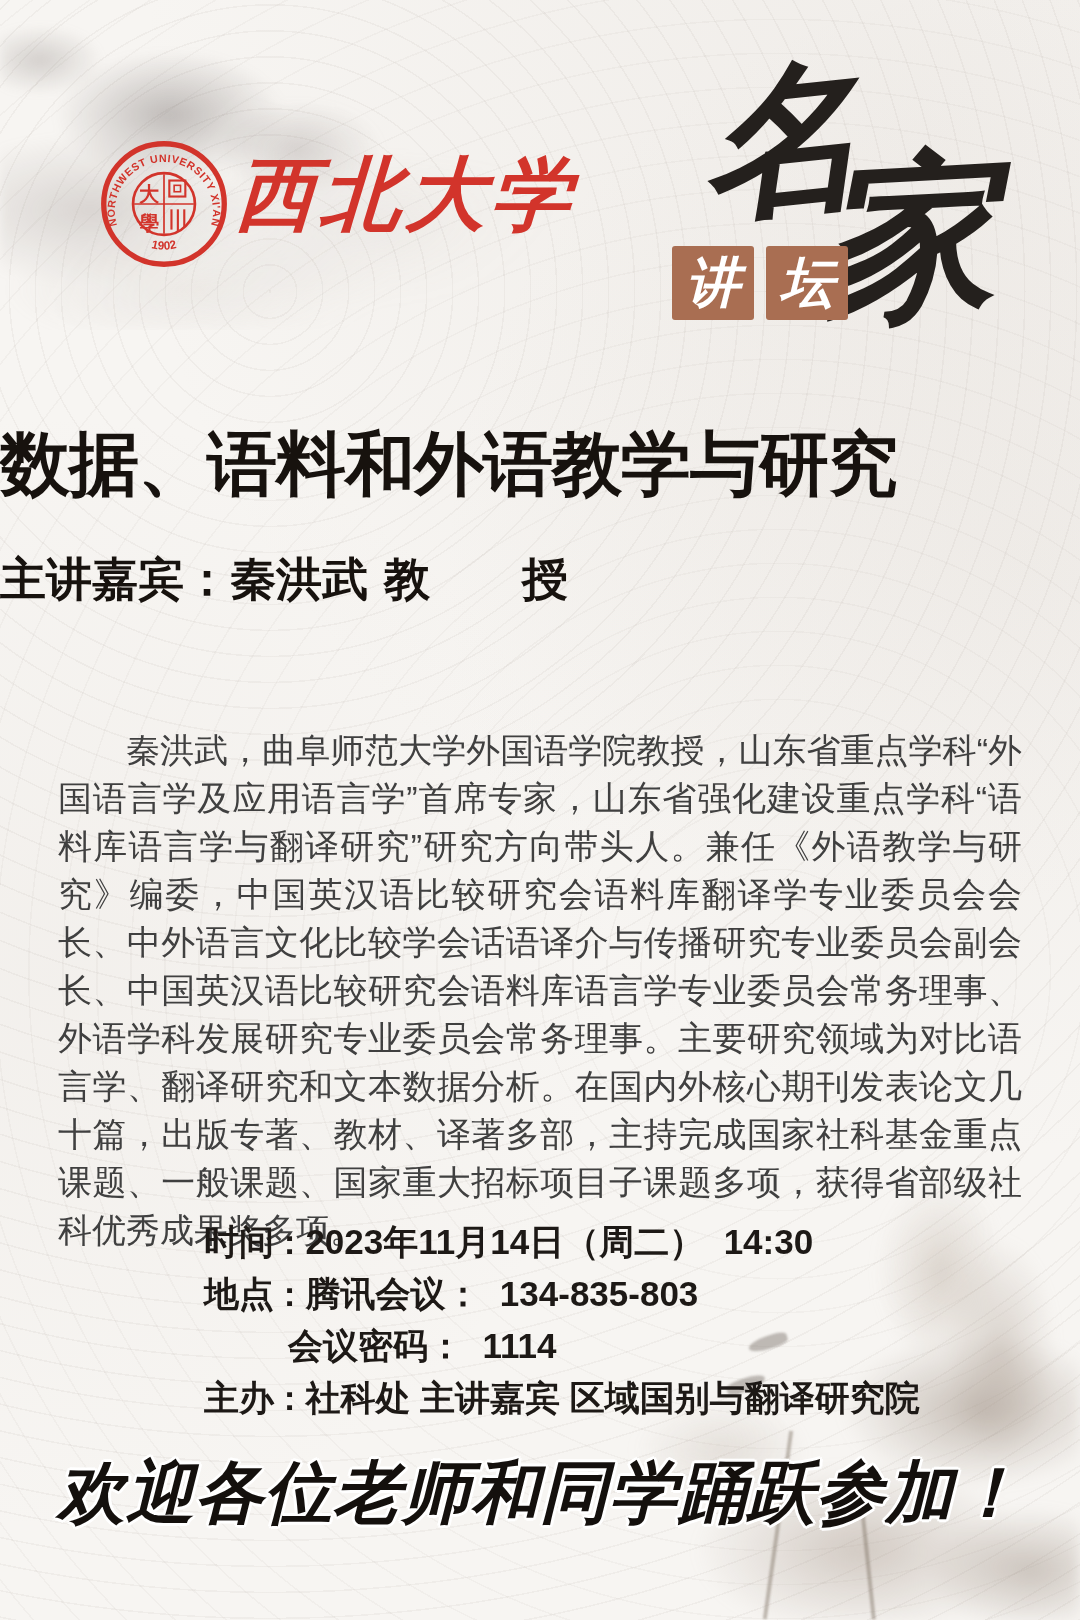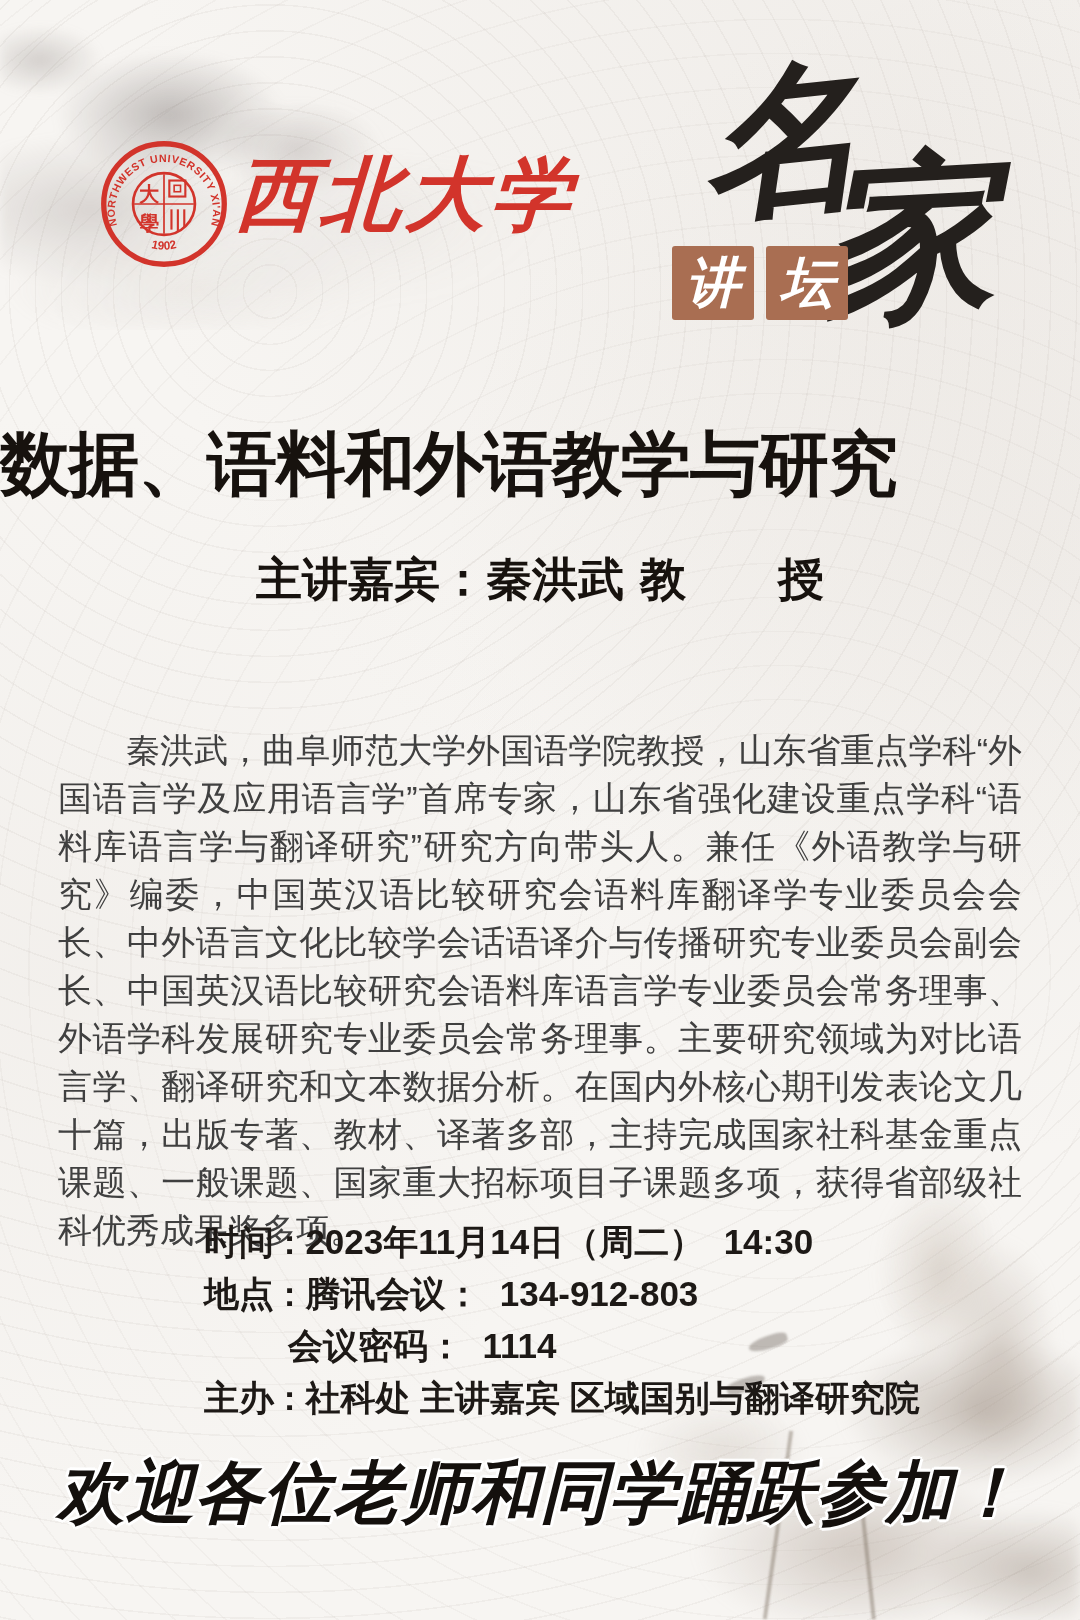--- a/index.html
+++ b/index.html
@@ -76,21 +76,21 @@
   }
   .box-jiang{left:672px;} .box-tan{left:766px;}
 
   
   .lecture-title{
     position:absolute; left:0; top:418px; width:872px; margin:0; text-align:center;
     font-family:"DejaVu Serif","Liberation Serif",serif; font-weight:900;
     font-size:70px; letter-spacing:-1px; color:#17120e; white-space:nowrap;
   }
   .speakers{
-    position:absolute; left:0; top:548px; width:1080px; text-align:center;
+    position:absolute; left:0; top:548px; width:1080px; 
     font-family:"DejaVu Serif","Liberation Serif",serif; font-weight:900;
     font-size:46px; line-height:63px; color:#17120e;
   }
   .speakers div{white-space:pre;}
 
   
   .bio{
     position:absolute; left:58px; top:726px; width:964px; margin:0;
     font-size:34px; line-height:48px; text-align:justify; text-indent:2em;
     color:#404040; font-weight:500;
@@ -161,20 +161,20 @@
   <h1 class="lecture-title">数据、语料和外语教学与研究</h1>
 
   <div class="speakers">
     <div>主讲嘉宾：秦洪武 教　　授</div>
   </div>
 
   <p class="bio">秦洪武，曲阜师范大学外国语学院教授，山东省重点学科“外国语言学及应用语言学”首席专家，山东省强化建设重点学科“语料库语言学与翻译研究”研究方向带头人。兼任《外语教学与研究》编委，中国英汉语比较研究会语料库翻译学专业委员会会长、中外语言文化比较学会话语译介与传播研究专业委员会副会长、中国英汉语比较研究会语料库语言学专业委员会常务理事、外语学科发展研究专业委员会常务理事。主要研究领域为对比语言学、翻译研究和文本数据分析。在国内外核心期刊发表论文几十篇，出版专著、教材、译著多部，主持完成国家社科基金重点课题、一般课题、国家重大招标项目子课题多项，获得省部级社科优秀成果奖多项。</p>
 
   <div class="info">
     <div class="info-row"><span class="lbl">时间 :</span><span>2023年11月14日（周二）  14:30</span></div>
-    <div class="info-row"><span class="lbl">地点 :</span><span>腾讯会议：  134-912-803</span></div>
+    <div class="info-row"><span class="lbl">地点 :</span><span>腾讯会议：  134-835-803</span></div>
     <div class="info-row indent"><span>会议密码：  1114</span></div>
     <div class="info-row"><span class="lbl">主办 :</span><span>社科处 主讲嘉宾 区域国别与翻译研究院</span></div>
   </div>
 
   <div class="footer-call">欢迎各位老师和同学踊跃参加！</div>
 
 </div>
 
 </body></html>

